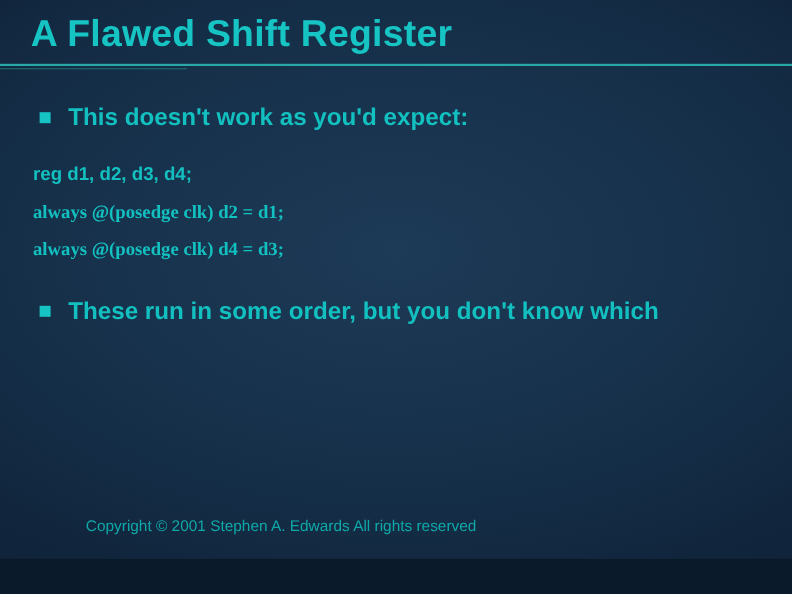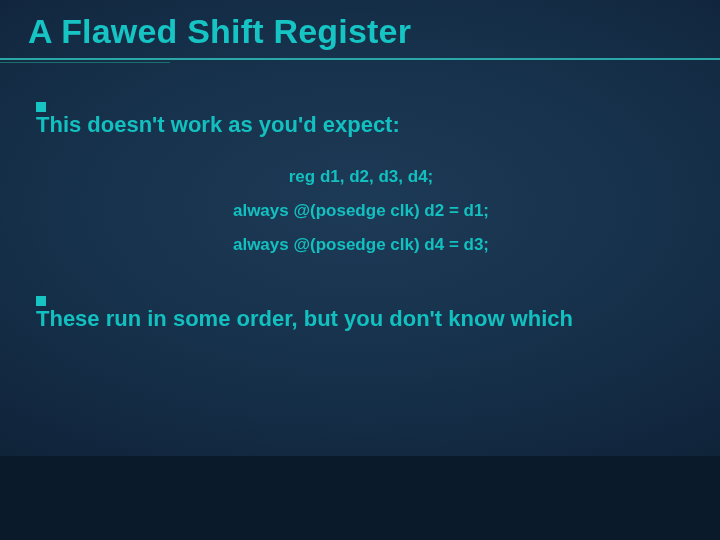--- a/index.html
+++ b/index.html
@@ -7,29 +7,28 @@
     padding: 0;
     width: 720px;
     height: 540px;
     overflow: hidden;
     font-family: Arial, "Helvetica Neue", Helvetica, sans-serif;
     background: #0a1a2a;
   }
   .slide {
     position: relative;
     width: 720px;
-    height: 456px;
+    height: 508px;
     background: radial-gradient(ellipse 130% 110% at 50% 45%,
                 #1d3a56 0%,
                 #16304a 35%,
                 #0f2238 65%,
                 #071627 100%);
     color: #0fb5b5;
     box-sizing: border-box;
-    text-align: center;
   }
   .title {
     position: absolute;
     top: 12px;
     left: 28px;
     font-size: 34px;
     font-weight: bold;
     color: #16c4c4;
     letter-spacing: 0.2px;
   }
@@ -59,21 +58,20 @@
     left: 28px;
     right: 28px;
   }
   .bullet-row {
     display: flex;
     align-items: flex-start;
     margin: 14px 0 30px 8px;
     font-size: 22px;
     font-weight: bold;
     color: #13c0c0;
-    flex-direction: column;
   }
   .bullet-row .sq {
     width: 10px;
     height: 10px;
     background: #16c4c4;
     margin-top: 8px;
     margin-right: 16px;
     flex: 0 0 auto;
   }
   .code-block {
@@ -82,20 +80,21 @@
     font-weight: bold;
     color: #13c0c0;
     line-height: 1.05;
   }
   .code-line {
     margin: 16px 0;
     white-space: pre;
   }
   .code-group {
     margin-top: 6px;
+    font-family: Liberation Serif, serif;
   }
   .footer {
     position: absolute;
     bottom: 22px;
     left: 78px;
     font-size: 14px;
     color: #0fa8a8;
   }
 </style>
 </head>
@@ -126,14 +125,15 @@
       </div>
     </div>
 
     <div class="bullet-row" style="margin-top:34px;">
       <div class="sq"></div>
       <div>These run in some order, but you don't know which</div>
     </div>
 
   </div>
 
+  <div class="footer">Copyright © 2001 Stephen A. Edwards  All rights reserved</div>
 
 </div>
 
 </body></html>

